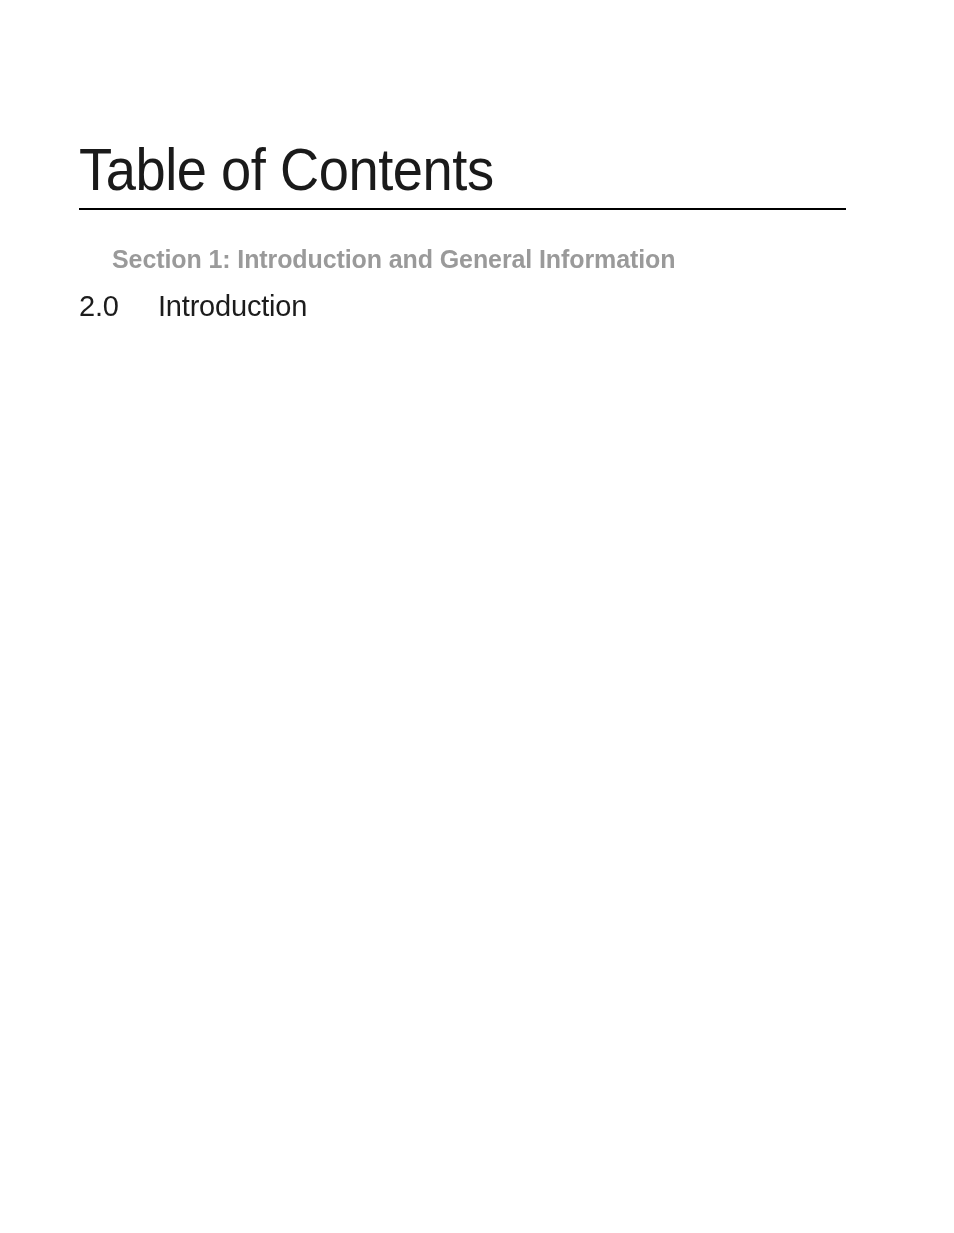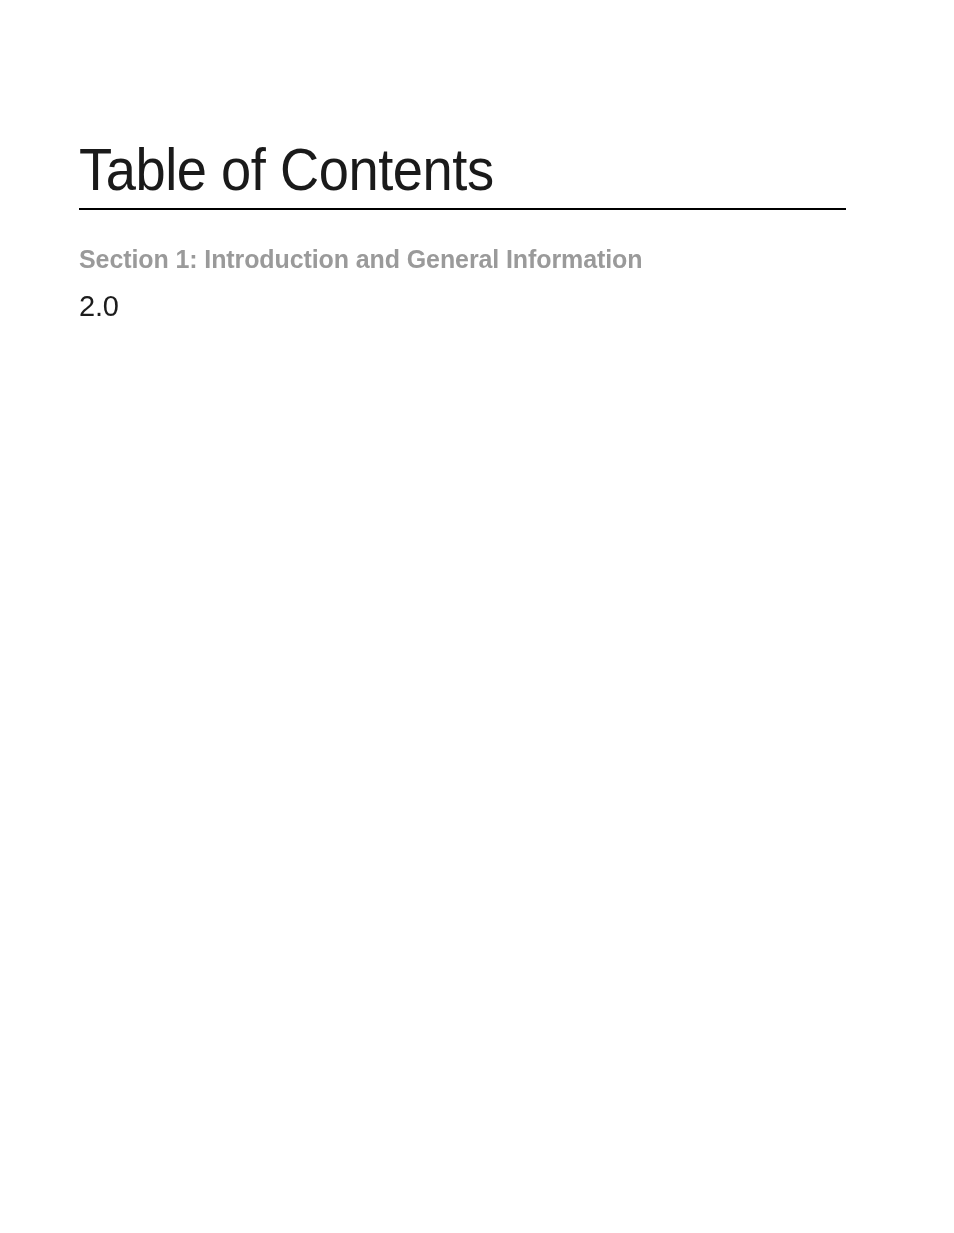--- a/index.html
+++ b/index.html
@@ -53,20 +53,21 @@
   .section-head {
     display: flex;
     align-items: baseline;
     margin-top: 30px;
     margin-bottom: 12px;
     color: #9a9a9a;
     font-size: 25px;
     font-weight: bold;
     letter-spacing: -0.1px;
     line-height: 1.2;
+    margin-left: 33px;
   }
 
   .section-head .sec-title {
     flex: 1 1 auto;
     white-space: nowrap;
     padding-right: 14px;
   }
 
   .section-head .sec-page {
     flex: 0 0 auto;
@@ -125,20 +126,21 @@
 
     <div id="sections-root">
         <div class="sect-block">
           <div class="section-head first">
             <span class="sec-title">Section 1: Introduction and General Information</span>
             <span class="sec-page">1</span>
           </div>
           <ul class="toc-list">
             <li class="toc-entry">
               <span class="num">2.0</span>
+              <span class="label">Introduction</span>
               <span class="page">1</span>
             </li>
           </ul>
         </div>
       </div>
 
   </div>
 </div>
 
 </body></html>

